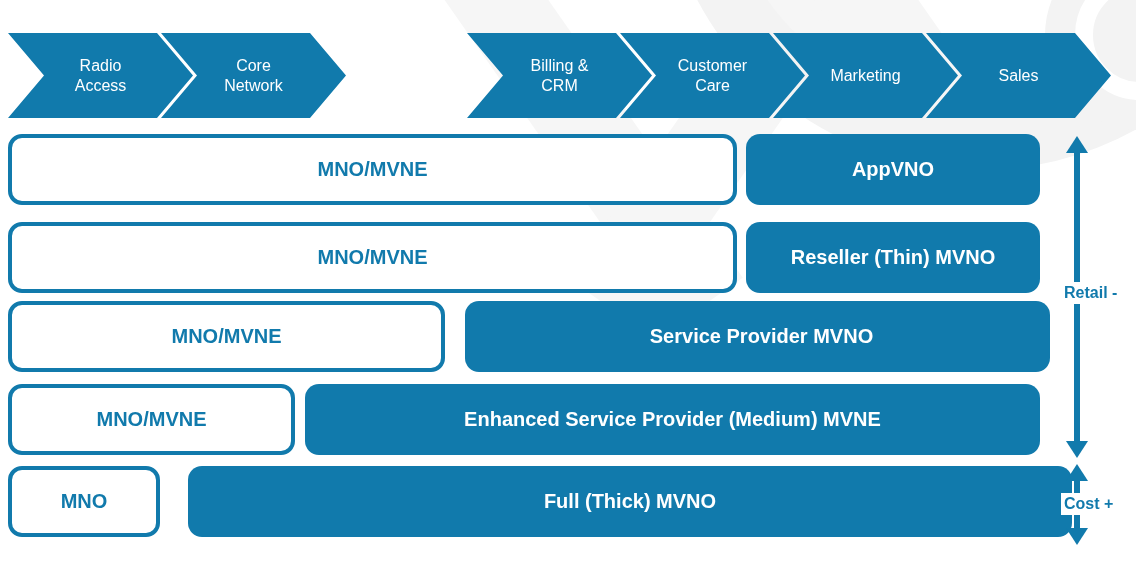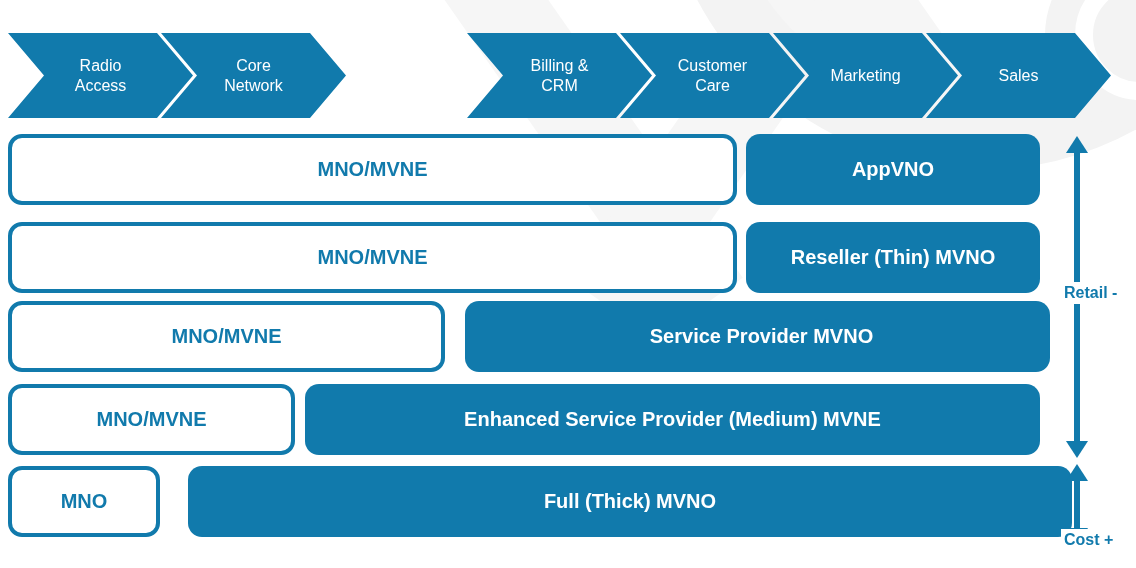--- a/index.html
+++ b/index.html
@@ -78,21 +78,21 @@
   }
   .retail-axis{ left:1066px; top:136px; width:60px; height:322px; }
   .retail-axis .arrow-head.up{ top:0; }
   .retail-axis .arrow-shaft{ top:15px; height:292px; }
   .retail-axis .arrow-head.down{ top:305px; }
   .retail-axis .axis-label{ left:-5px; top:146px; }
   .cost-axis{ left:1066px; top:464px; width:60px; height:81px; }
   .cost-axis .arrow-head.up{ top:0; }
   .cost-axis .arrow-shaft{ top:15px; height:51px; }
   .cost-axis .arrow-head.down{ top:64px; }
-  .cost-axis .axis-label{ left:-5px; top:29px;margin-top:36px; }
+  .cost-axis .axis-label{ left:-5px; top:29px; }
 </style>
 </head>
 <body>
 
 <div class="canvas">
 
   <div class="wm wm-band wm-band1"></div>
   <div class="wm wm-band wm-band2"></div>
   <div class="wm wm-band wm-band3"></div>
   <div class="wm wm-ring1"></div>

